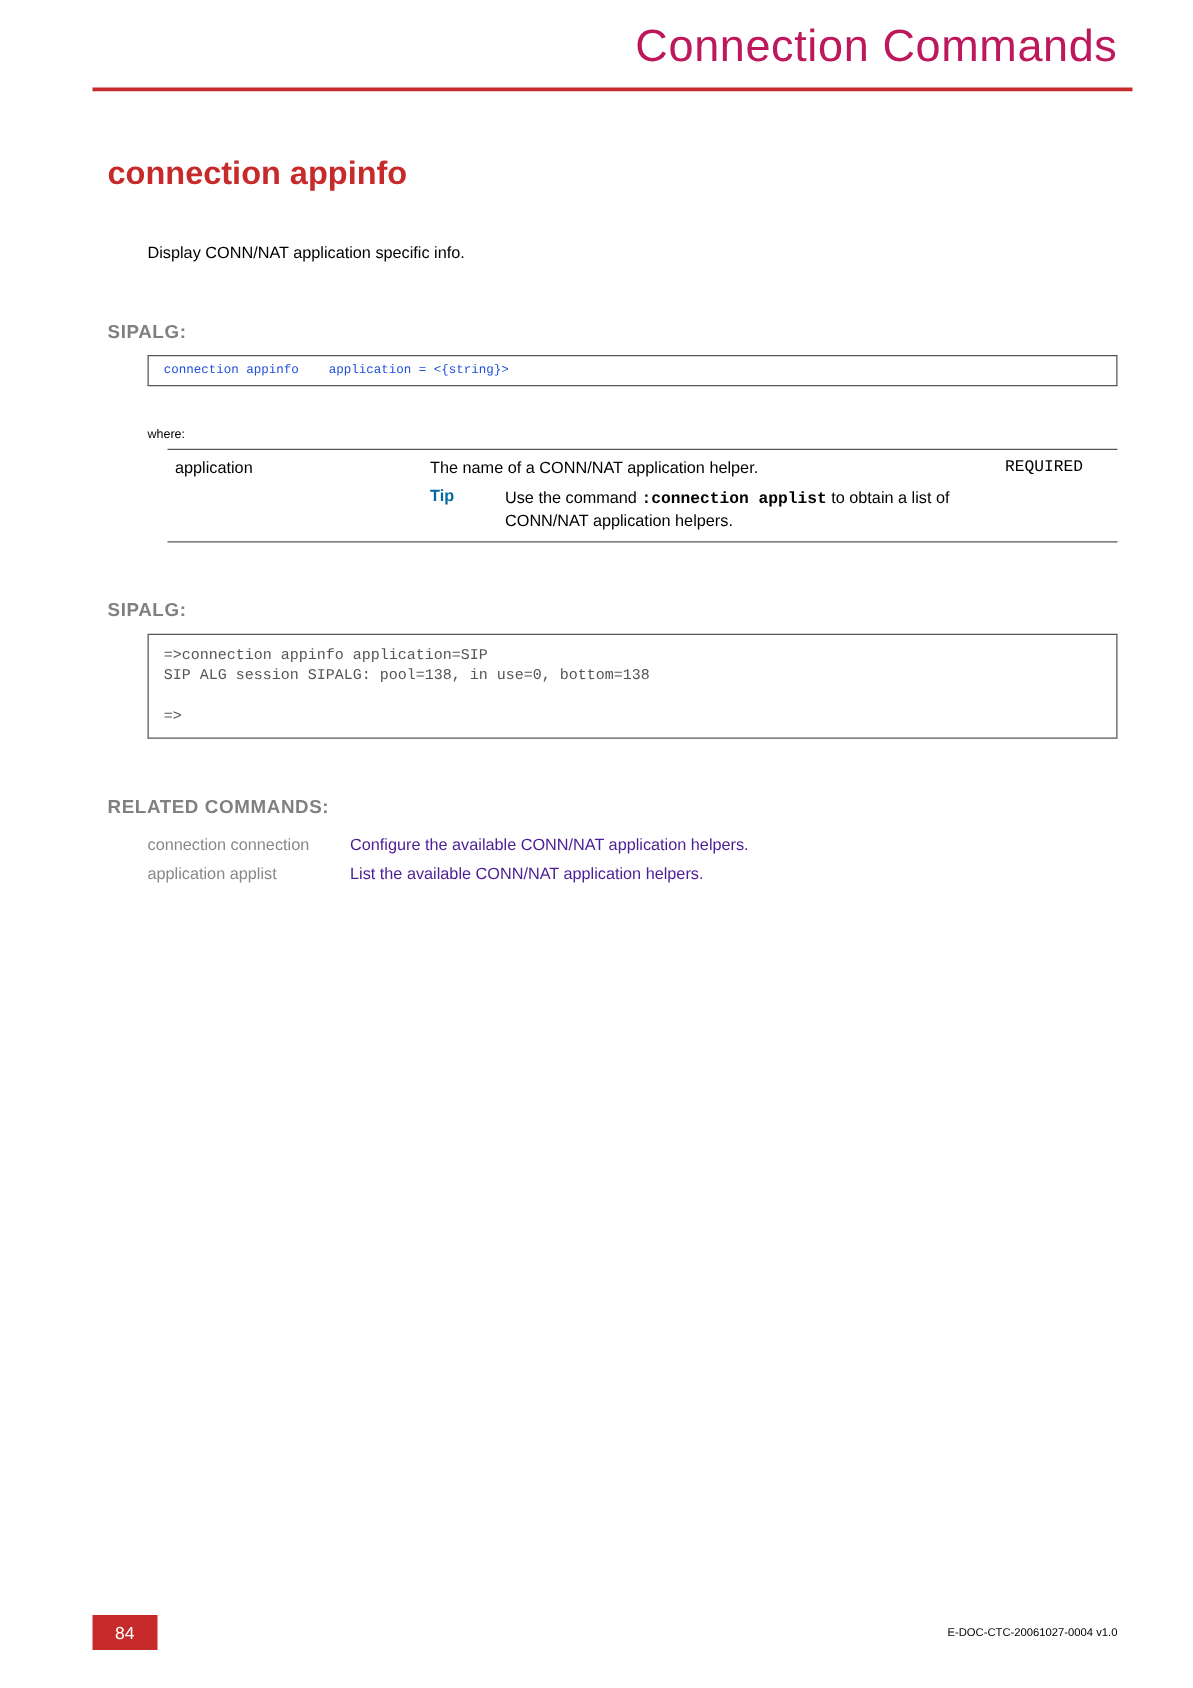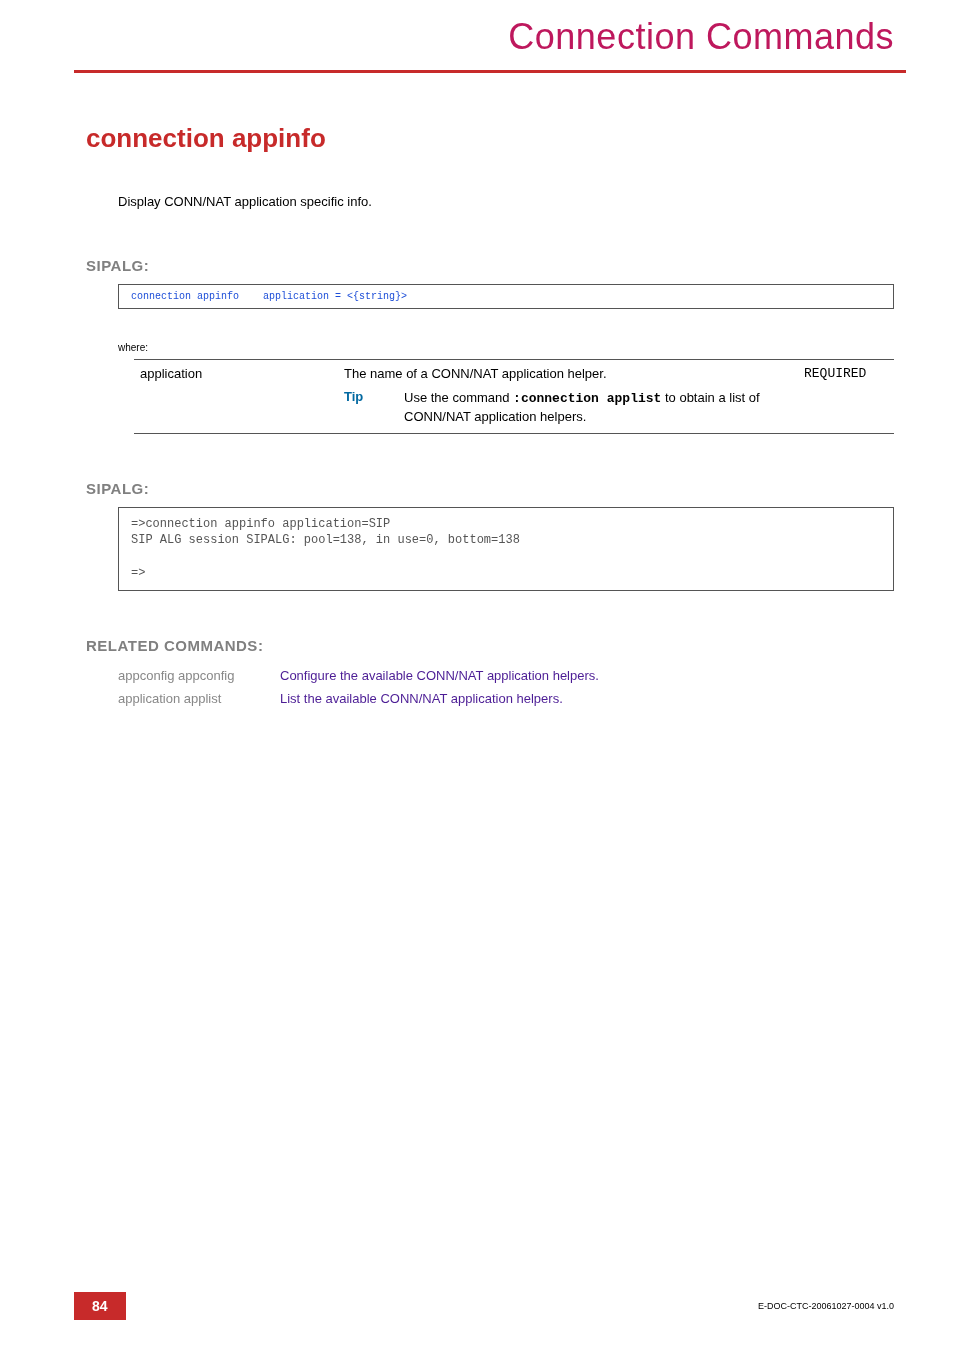--- a/index.html
+++ b/index.html
@@ -137,21 +137,21 @@
     bottom: 30px;
     left: 74px;
     right: 60px;
     display: flex;
     align-items: center;
     justify-content: space-between;
   }
   .page-badge {
     background: #c72a2a;
     color: #fff;
-    font-weight: 700;
+    font-weight: 400;
     font-size: 14px;
     padding: 6px 18px;
   }
   .doc-id {
     font-size: 9px;
     color: #000;
   }
 </style>
 </head>
 <body>
@@ -191,21 +191,21 @@
   <div class="section-label">SIPALG:</div>
   <div class="example-box">=&gt;connection appinfo application=SIP
 SIP ALG session SIPALG: pool=138, in use=0, bottom=138
 
 =&gt;</div>
 
   <div class="section-gap"></div>
   <div class="section-label">RELATED COMMANDS:</div>
   <div class="related-table">
     <div class="related-row">
-      <div class="related-cmd">appconfig appconfig</div>
+      <div class="related-cmd">connection connection</div>
       <div class="related-desc">Configure the available CONN/NAT application helpers.</div>
     </div>
     <div class="related-row">
       <div class="related-cmd">application applist</div>
       <div class="related-desc">List the available CONN/NAT application helpers.</div>
     </div>
   </div>
 
 </div>
 

